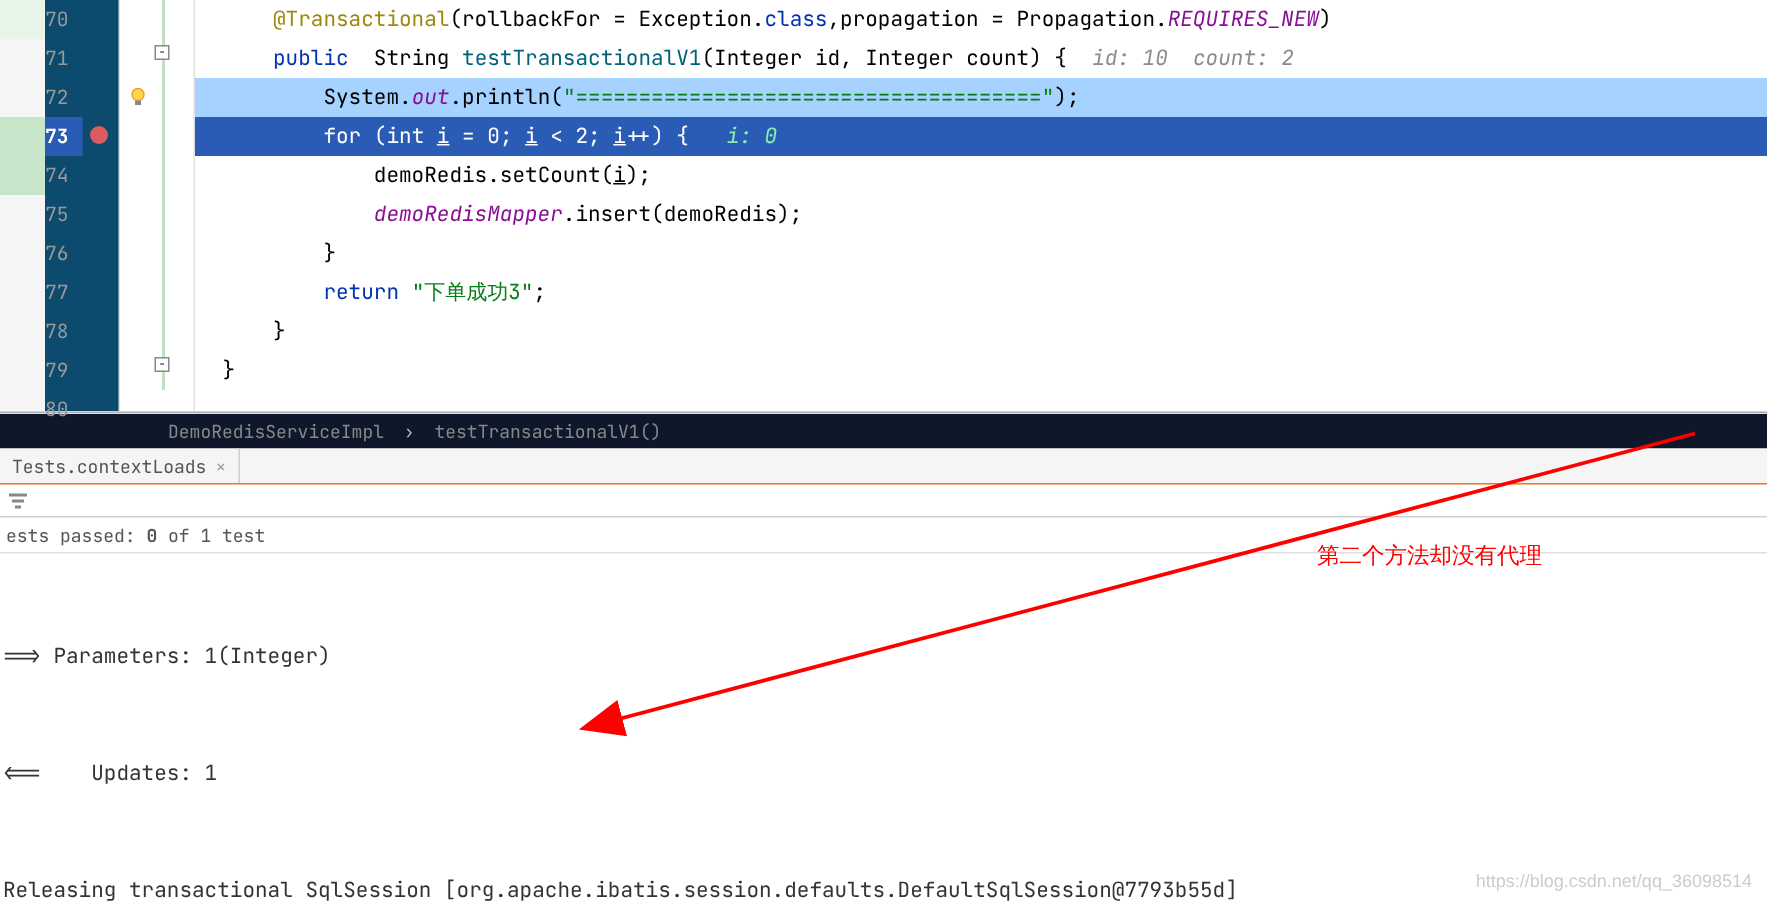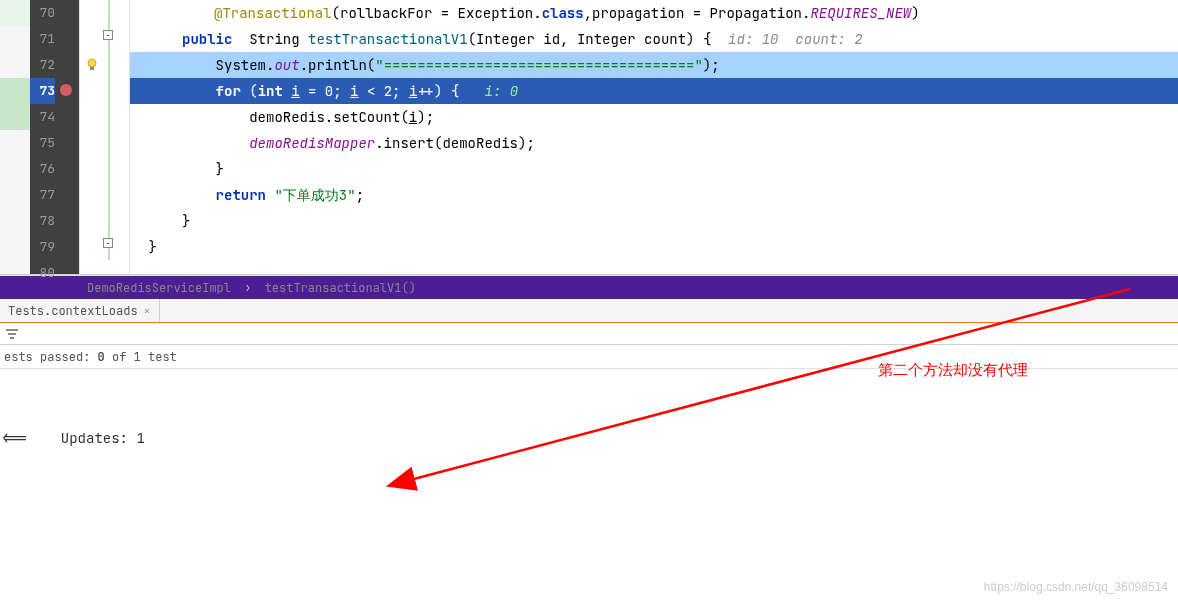--- a/index.html
+++ b/index.html
@@ -32,27 +32,27 @@
       content: '';
       position: absolute;
       top: -78px;
       left: 0;
       width: 100%;
       height: 26px;
       background: #e8f5e9;
     }
     .line-numbers {
       width: 50px;
-      text-align: right;
+      text-align: left;
       padding-right: 24px;
       color: #999;
       font-size: 13px;
       line-height: 26px;
       border-right: 1px solid #e0e0e0;
-      background: #404040;
+      background: #0c4a6e;
       user-select: none;
     }
     .line-numbers .ln { height: 26px; position: relative; }
     .line-numbers .current { background: #2b5cb5; color: #fff; font-weight: bold; }
     .gutter-icons {
       width: 50px;
       position: relative;
       border-right: 1px solid #e0e0e0;
     }
     .gutter-icon {
@@ -100,39 +100,39 @@
       white-space: pre;
       padding-left: 10px;
     }
     .code-line.highlighted {
       background: #a6d2ff;
     }
     .code-line.current-exec {
       background: #2b5cb5;
       color: #fff;
     }
-    .kw { color: #0033b3; font-weight: bold; }
+    .kw { color: #0033b3; font-weight: normal; }
     .type { color: #000; }
-    .ann { color: #9e880d; margin-left: 32px; }
+    .ann { color: #9e880d; }
     .field { color: #871094; font-style: italic; }
     .method { color: #00627a; }
     .str { color: #067d17; }
     .comment-hint { color: #8c8c8c; font-style: italic; }
     .var { color: #000; text-align: right; }
     .current-exec .kw, .current-exec .type, .current-exec .var, .current-exec .num { color: #fff; }
     .current-exec .comment-hint { color: #86efac; }
     
     .breadcrumb {
       height: 24px;
       line-height: 24px;
-      padding-left: 87px;
+      padding-left: 112px;
       font-size: 12px;
       color: #888;
       border-top: 1px solid #e0e0e0;
-      background: #4c1d95;
+      background: #0f172a;
     }
     .breadcrumb .sep { margin: 0 6px; color: #bbb; }
     
     .tab-bar {
       height: 24px;
       border-bottom: 1px solid #f97316;
       display: flex;
       font-size: 12px;
       background: #f5f5f5;
     }
@@ -281,21 +281,23 @@
   </span>
 </div>
 
 <div class="test-status">
   <span>ests passed:</span>
   <span class="count">0</span>
   <span>of 1 test</span>
 </div>
 
 <div class="console-area">
+  <div class="console-line">==&gt; Parameters: 1(Integer)</div>
   <div class="console-line">&lt;==    Updates: 1</div>
+  <div class="console-line">Releasing transactional SqlSession [org.apache.ibatis.session.defaults.DefaultSqlSession@7793b55d]</div>
   
   
   
   
   
 </div>
 
 <div class="annotation-text">第二个方法却没有代理</div>
 
 <svg class="arrow-svg" width="770" height="210">

